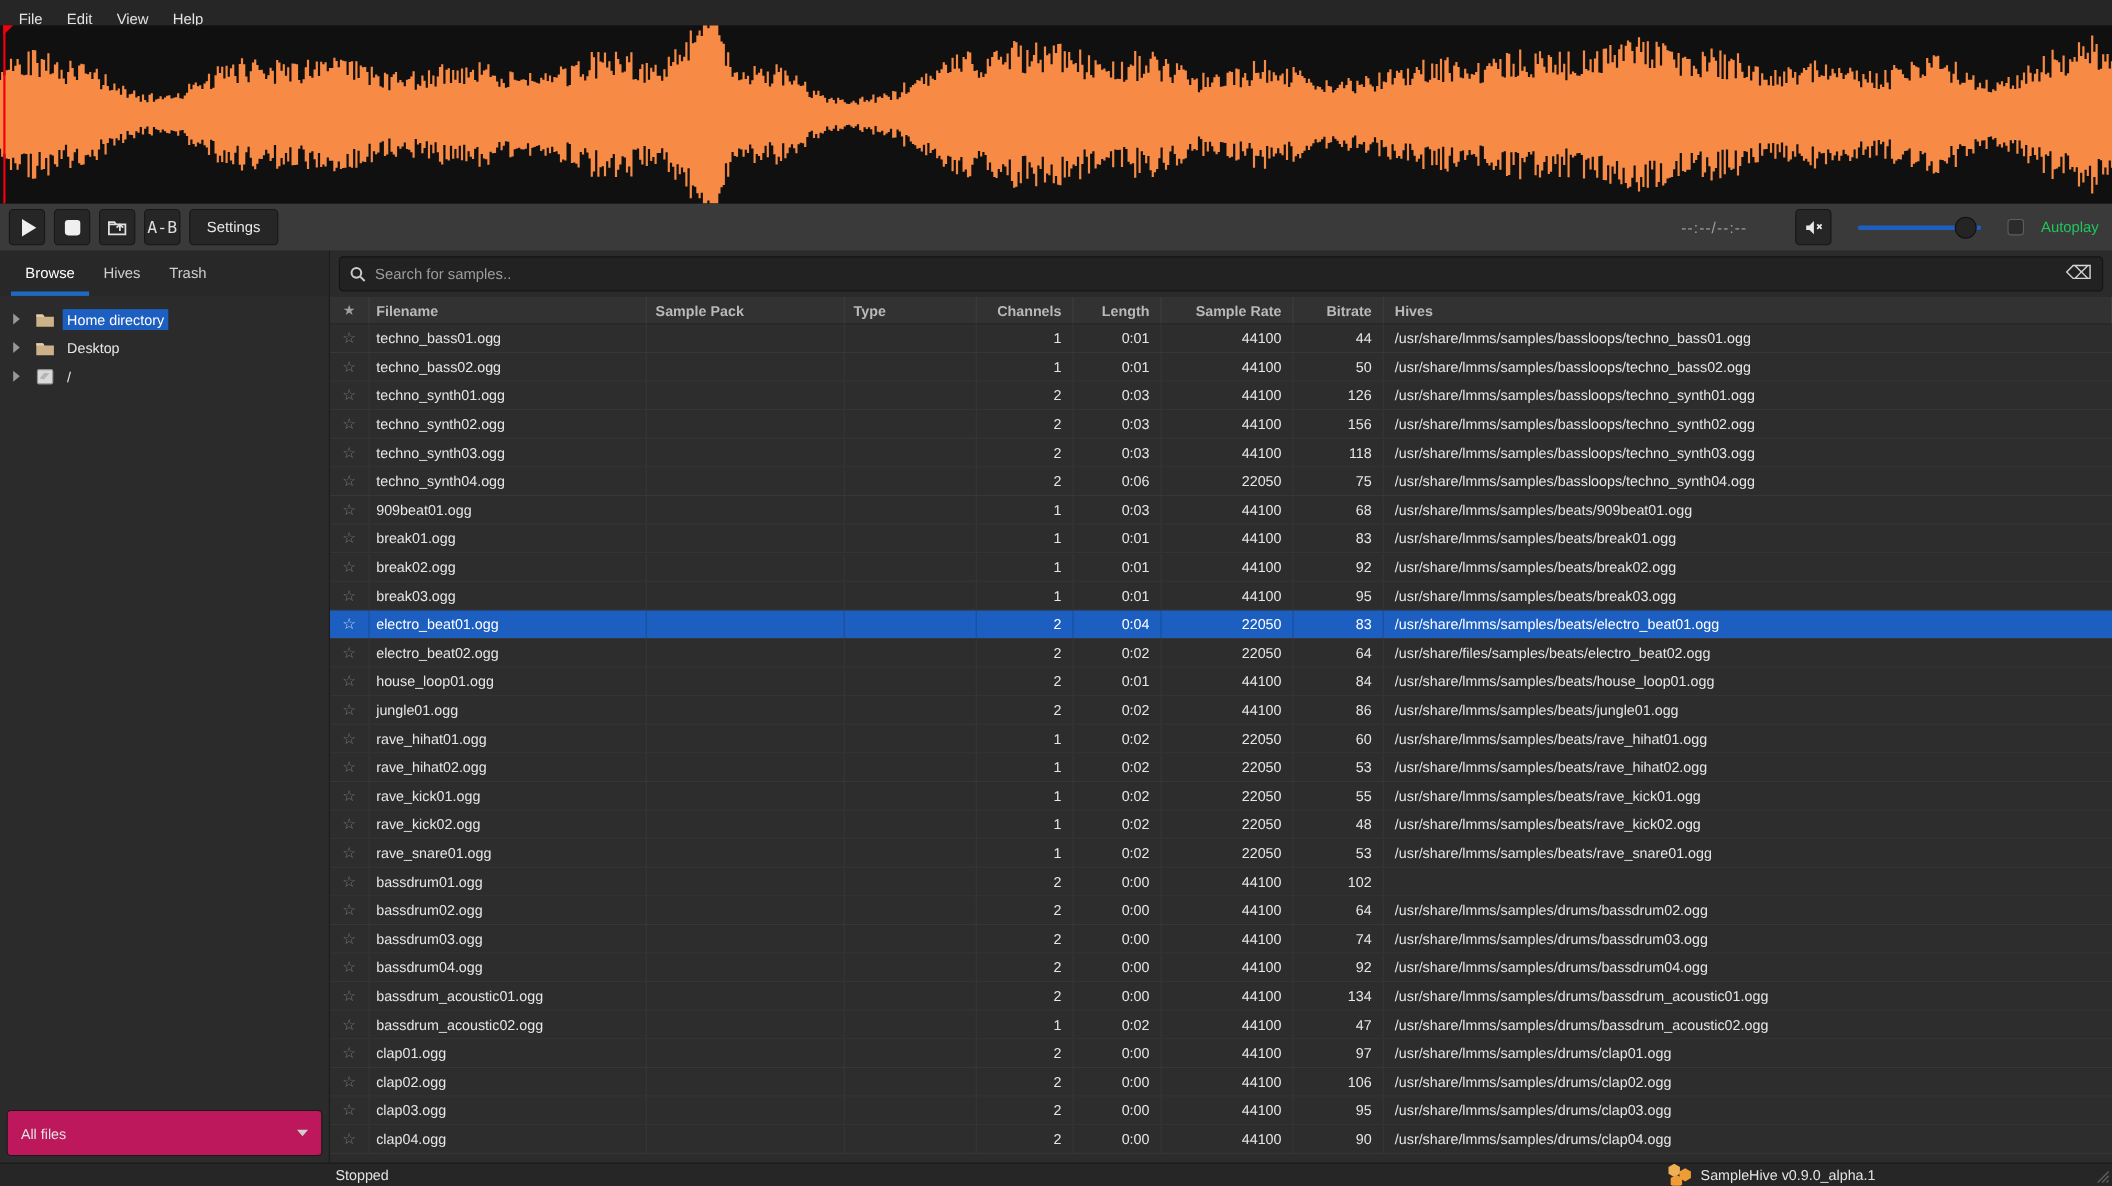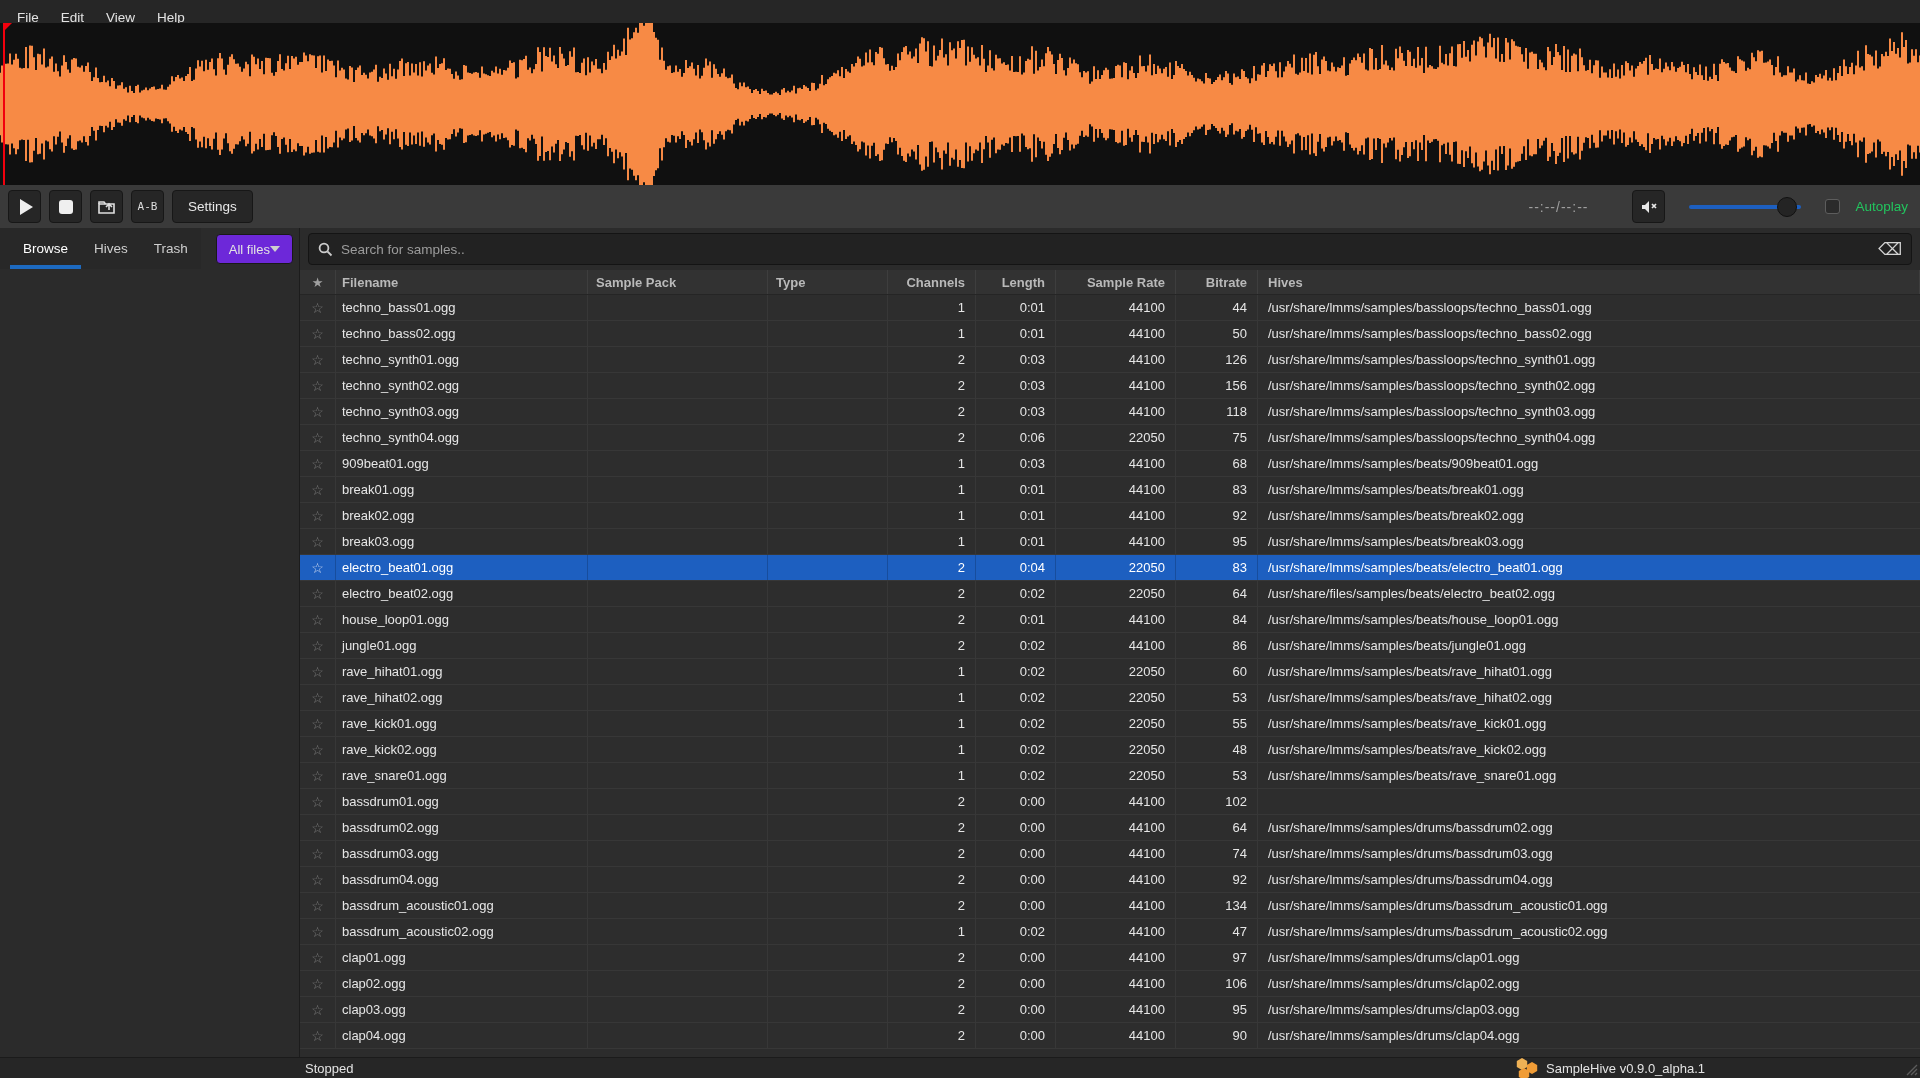--- a/index.html
+++ b/index.html
@@ -20,44 +20,44 @@
     border-top:9px solid #f2000d; border-right:9px solid transparent; }
   
   .transport { height:43px; background:#3a3a3a; display:flex; align-items:center; padding:0 12px 0 8px; gap:8px; flex:none; }
   .tbtn {
     height:33px; min-width:33px; background:#262626; border:1px solid #171717; border-radius:4px;
     display:flex; align-items:center; justify-content:center; color:#e8e8e8; cursor:default;
   }
   .tbtn.settings { padding:0 15px; font-size:13.5px; }
   .play-glyph { width:0; height:0; border-left:13px solid #efefef; border-top:8px solid transparent; border-bottom:8px solid transparent; margin-left:3px; }
   .stop-glyph { width:14px; height:14px; background:#efefef; border-radius:3px; }
-  .ab-glyph { font-size:11px; color:#dcdcdc; letter-spacing:0; font-family:"DejaVu Sans Mono",monospace; }
+  .ab-glyph { font-size:15px; color:#dcdcdc; letter-spacing:0; font-family:"DejaVu Sans Mono",monospace; }
   .time-display { margin-left:auto; color:#9f9f9f; font-size:14px; letter-spacing:1px; }
   .mute-btn { margin-left:36px; }
   .vol-slider { margin-left:16px; position:relative; width:112px; height:20px; display:flex; align-items:center; }
   .vol-track { width:100%; height:4px; background:#1d5fc0; border-radius:2px; }
   .vol-knob { position:absolute; left:88px; top:0; width:20px; height:20px; border-radius:50%;
     background:#242424; border:1px solid #111; }
   .autoplay-box { margin-left:16px; width:15px; height:15px; background:#2b2b2b; border:1px solid #5d5d5d; border-radius:3px; }
   .autoplay-label { margin-left:7px; color:#22c55e; font-size:13.5px; }
   
   .main { flex:1; display:flex; min-height:0; }
-  .sidebar { width:300px; flex:none; background:#2b2b2b; border-right:1px solid #1c1c1c; display:flex; flex-direction:row; }
+  .sidebar { width:300px; flex:none; background:#2b2b2b; border-right:1px solid #1c1c1c; display:flex; flex-direction:column; }
   .tabbar { height:41px; display:flex; align-items:stretch; padding-left:10px; background:#282828; flex:none; }
   .tab { display:flex; align-items:center; padding:0 13px; color:#cfcfcf; font-size:13.5px; position:relative; cursor:default; }
   .tab.active { color:#ffffff; }
   .tab.active::after { content:""; position:absolute; left:0; right:0; bottom:0; height:4px; background:#1d6ac0; }
   .tree { flex:1; padding-top:8px; overflow:hidden; }
   .tree-row { height:26px; display:flex; align-items:center; padding-left:12px; cursor:default; }
   .expander { width:0; height:0; border-left:6px solid #989898; border-top:5px solid transparent; border-bottom:5px solid transparent; margin-right:14px; flex:none; }
   .tree-icon { width:18px; height:15px; margin-right:7px; flex:none; }
   .tree-label { padding:2px 4px; color:#e8e8e8; }
   .tree-label.selected { background:#1d5fc0; color:#fff; }
   .filter-select {
-    margin:6px; height:30px; background:#6d28d9; border:1px solid #191919; border-radius:4px;
+    margin:6px; height:42px; background:#be185d; border:1px solid #191919; border-radius:4px;
     display:flex; align-items:center; padding:0 12px; color:#e3e3e3; cursor:default; flex:none;
   }
   .chevron-down { margin-left:auto; width:0; height:0; border-top:6px solid #cfcfcf; border-left:5px solid transparent; border-right:5px solid transparent; }
   .content { flex:1; display:flex; flex-direction:column; min-width:0; background:#2b2b2b; }
   
   .searchwrap { padding:5px 8px 5px 8px; flex:none; }
   .searchbox { height:32px; background:#222222; border:1px solid #141414; border-radius:4px; display:flex; align-items:center; padding:0 9px; }
   .searchbox svg { flex:none; }
   .search-input { flex:1; background:transparent; border:none; outline:none; color:#ddd; font-size:13.5px; margin-left:8px; font-family:inherit; }
   .search-input::placeholder { color:#9c9c9c; }

